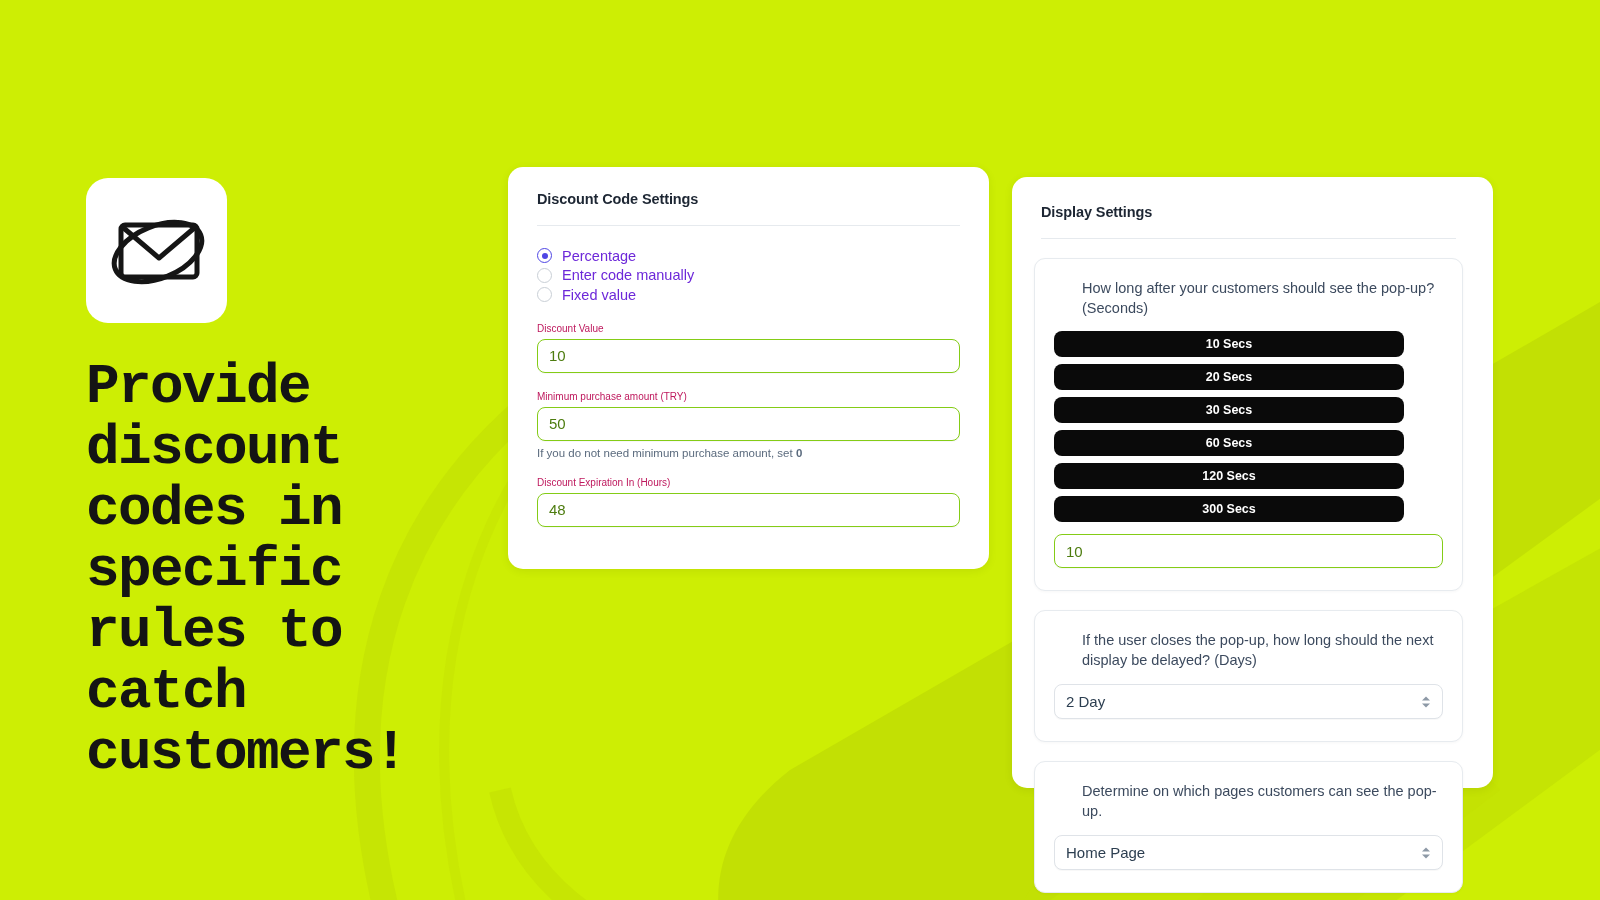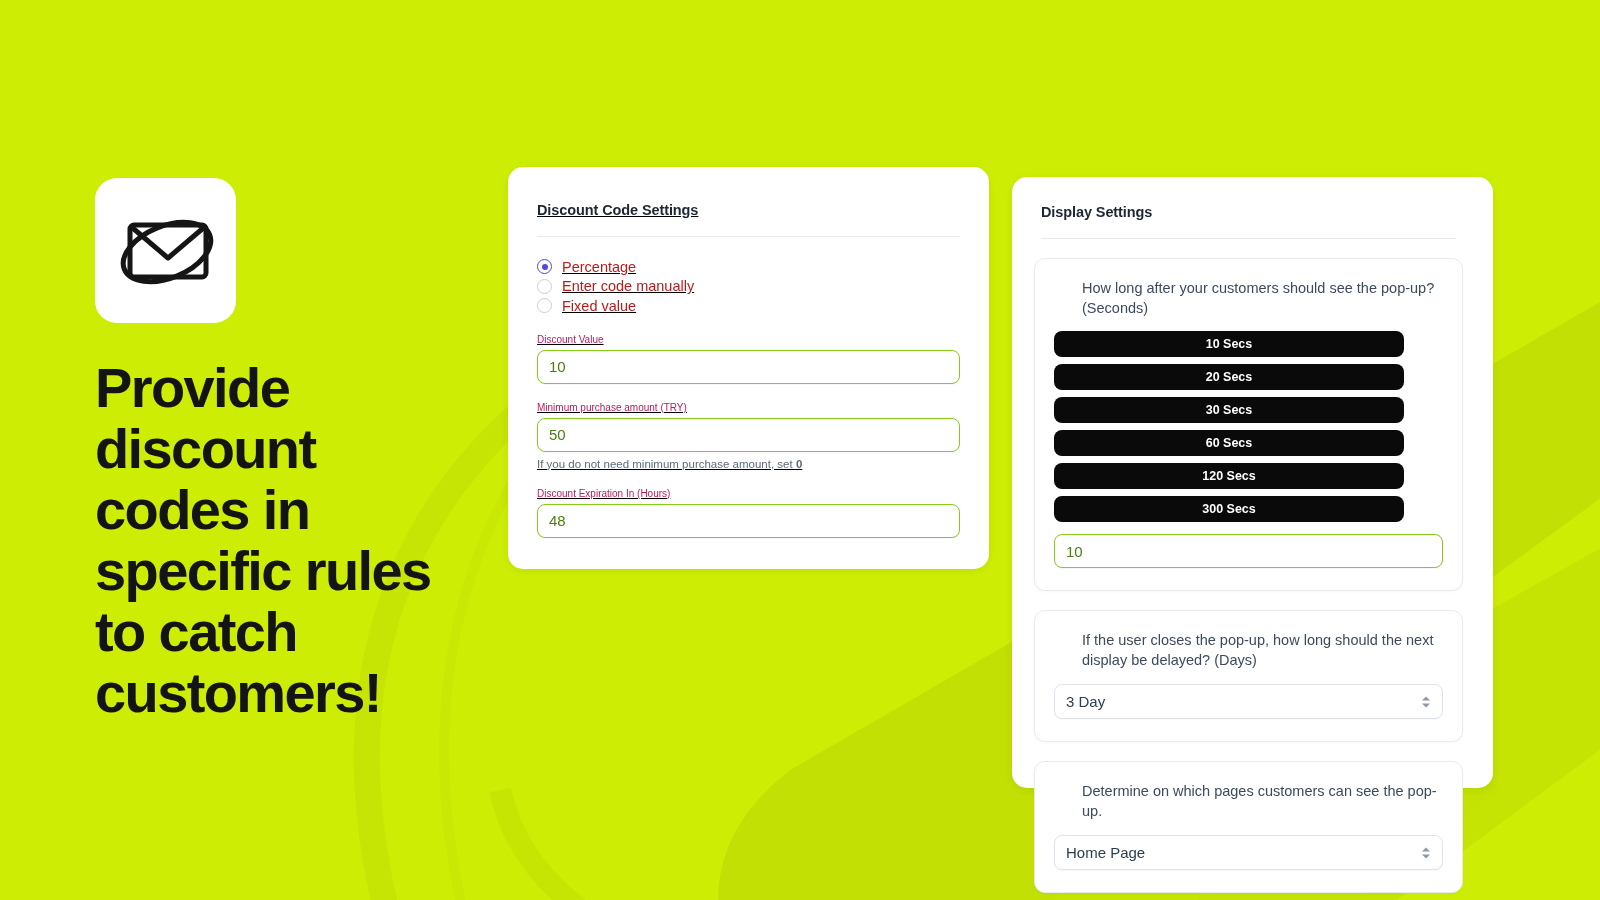--- a/index.html
+++ b/index.html
@@ -21,23 +21,24 @@
     position: absolute;
     inset: 0;
     width: 1600px;
     height: 900px;
     pointer-events: none;
   }
 
   
   .hero {
     position: absolute;
-    left: 95px;
+    left: 86px;
     top: 178px;
     width: 430px;
+    font-family: Liberation Mono, monospace;
   }
 
   .logo-tile {
     width: 141px;
     height: 145px;
     background: #ffffff;
     border-radius: 22px;
     display: flex;
     align-items: center;
     justify-content: center;
@@ -73,22 +74,21 @@
     background: #e6eaee;
     margin-top: 18px;
   }
 
   
   #discount-card {
     left: 508px;
     top: 167px;
     width: 481px;
     height: 402px;
-    padding: 35px 29px 0 29px;
-    text-decoration: underline;
+    padding: 24px 29px 0 29px;
   }
 
   .radio-group { margin-top: 20px; }
 
   .radio-row {
     display: flex;
     align-items: center;
     gap: 10px;
     height: 19.5px;
     margin-bottom: 0px;
@@ -111,21 +111,21 @@
     content: "";
     position: absolute;
     left: 3.5px; top: 3.5px;
     width: 6px; height: 6px;
     border-radius: 50%;
     background: #4f46e5;
   }
 
   .radio-label {
     font-size: 14.5px;
-    color: #b91c1c;
+    color: #6d28d9;
   }
 
   .field-label {
     font-size: 10px;
     color: #be185d;
     margin-bottom: 5px;
   }
 
   .field-label.mt { margin-top: 18px; }
 
@@ -336,21 +336,21 @@
     </div>
 
     <input class="text-input" type="text" value="10" style="">
   </div>
 
   <div class="panel">
     <div class="panel-question">If the user closes the pop-up, how long should the next display be delayed? (Days)</div>
 
     <div class="select-wrap">
       <div class="select-box">
-        <span>3 Day</span>
+        <span>2 Day</span>
       </div>
       <span class="select-arrows">
         <span class="up"></span>
           <span class="dn"></span>
       </span>
     </div>
   </div>
 
   <div class="panel">
     <div class="panel-question">Determine on which pages customers can see the pop-up.</div>

